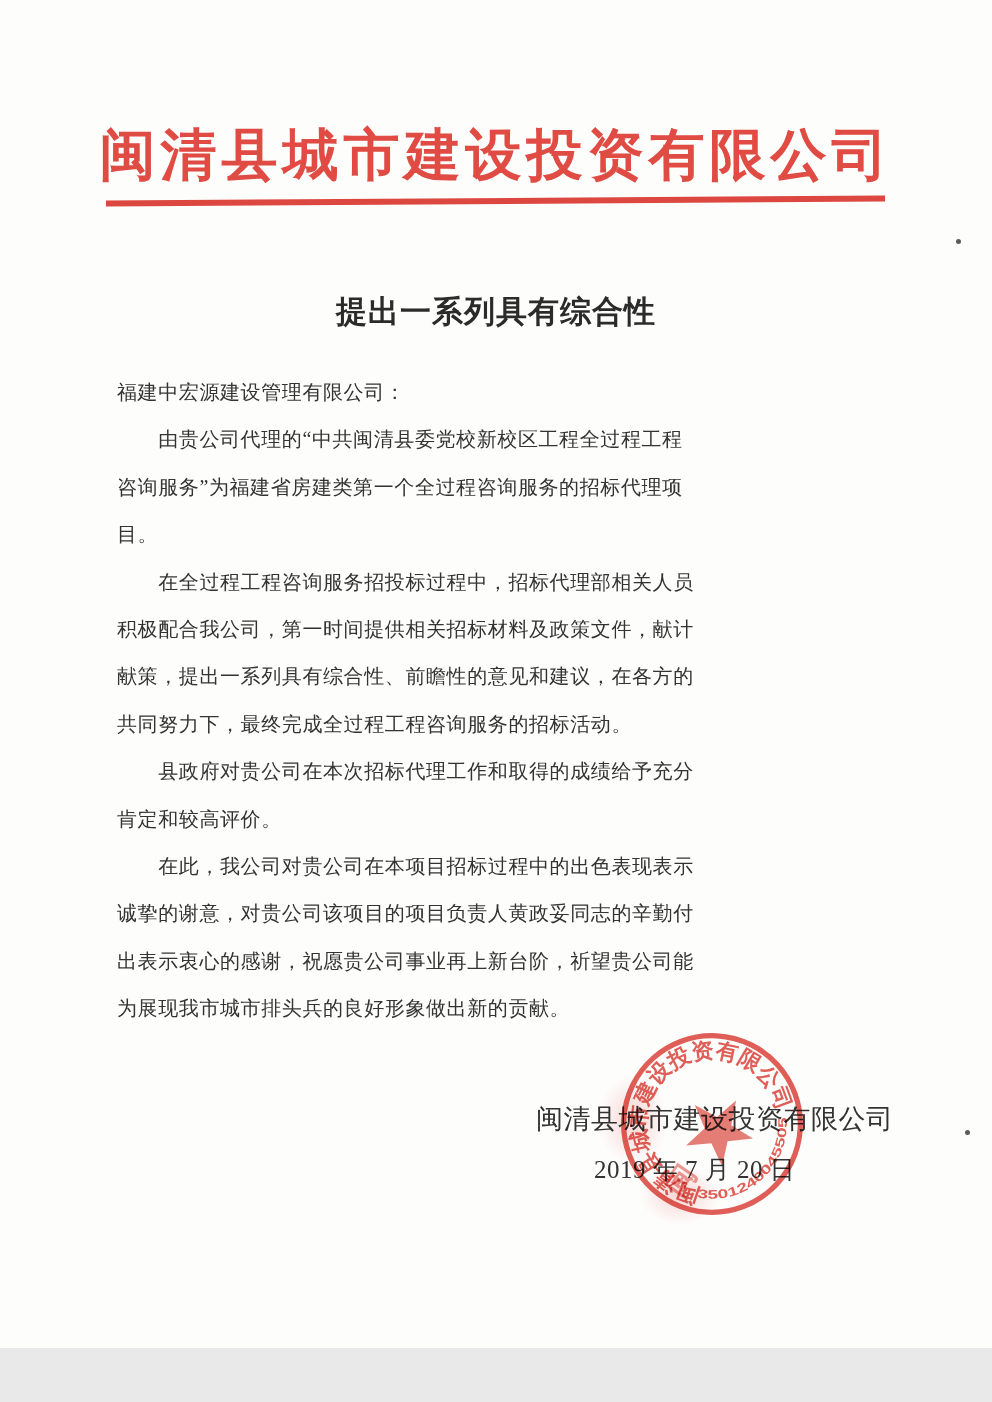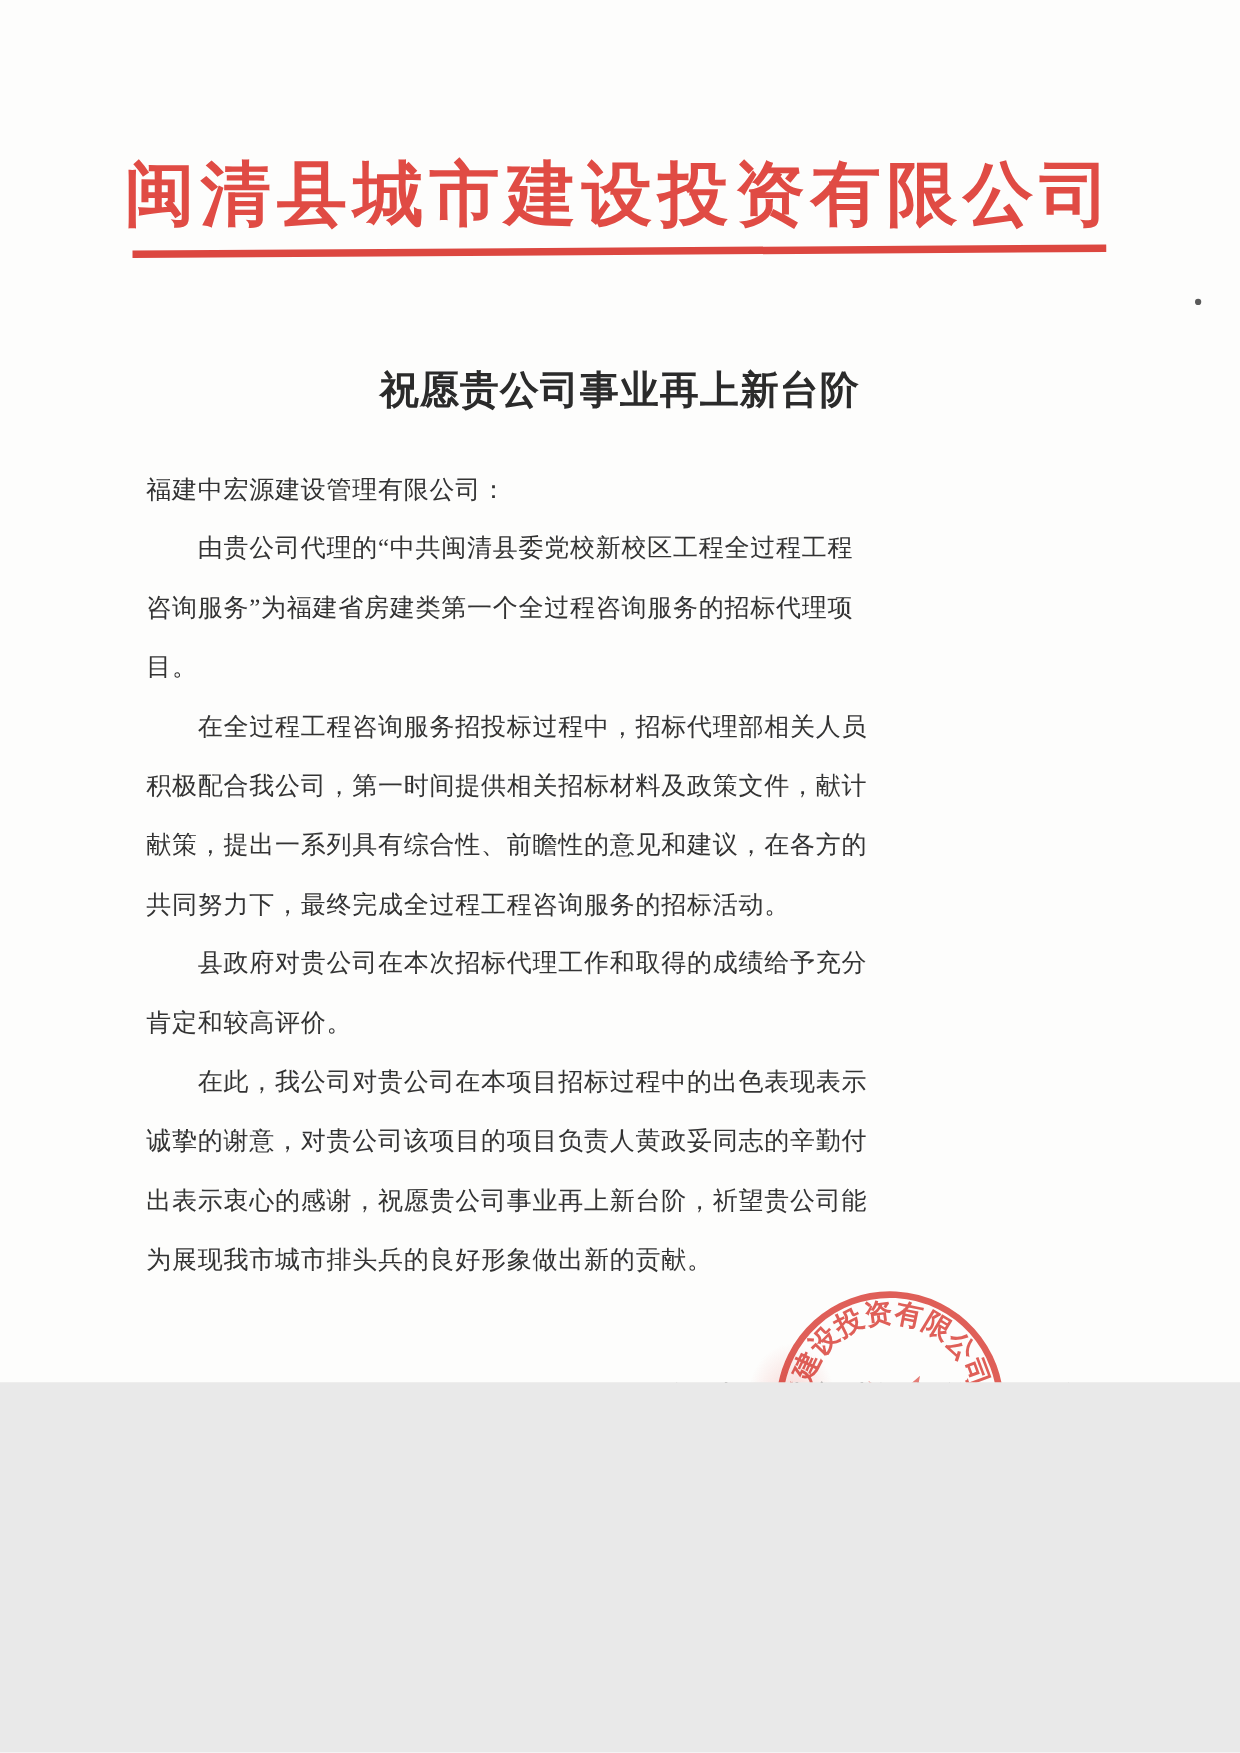--- a/index.html
+++ b/index.html
@@ -1,18 +1,18 @@
 <!DOCTYPE html>
 <html><head>
 <meta charset="utf-8">
 <style>
   html,body{margin:0;padding:0;background:#e9e9e9;}
   .page{
     position:relative;
-    width:992px;height:1106px;
+    width:992px;height:1348px;
     margin:0 auto;
     background:#fdfdfc;
     overflow:hidden;
     font-family:"Liberation Serif","DejaVu Serif",serif;
     color:#333;
   }
   .letterhead{
     position:absolute;top:118px;left:0;width:100%;
     text-align:center;
     font-size:56px;font-weight:700;
@@ -82,21 +82,21 @@
 </style>
 </head>
 <body>
 
 <div class="page">
 
   <div class="letterhead">闽清县城市建设投资有限公司</div>
 
   <div class="red-rule"></div>
 
-  <div class="doc-title">祝愿贵公司事业再上新台阶</div>
+  <div class="doc-title">提出一系列具有综合性</div>
 
   <div class="letter-body">福建中宏源建设管理有限公司：
 　　由贵公司代理的“中共闽清县委党校新校区工程全过程工程
 咨询服务”为福建省房建类第一个全过程咨询服务的招标代理项
 目。
 　　在全过程工程咨询服务招投标过程中，招标代理部相关人员
 积极配合我公司，第一时间提供相关招标材料及政策文件，献计
 献策，提出一系列具有综合性、前瞻性的意见和建议，在各方的
 共同努力下，最终完成全过程工程咨询服务的招标活动。
 　　县政府对贵公司在本次招标代理工作和取得的成绩给予充分

